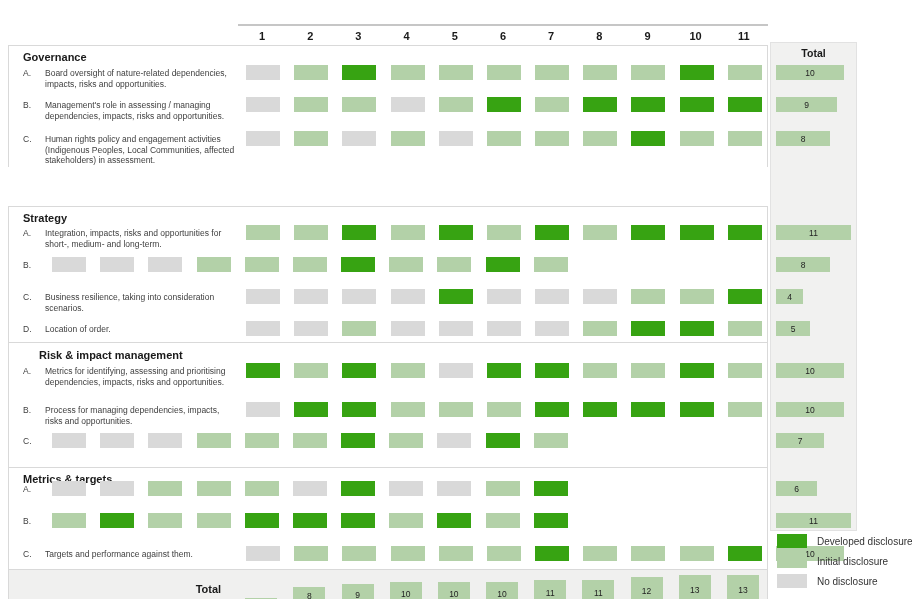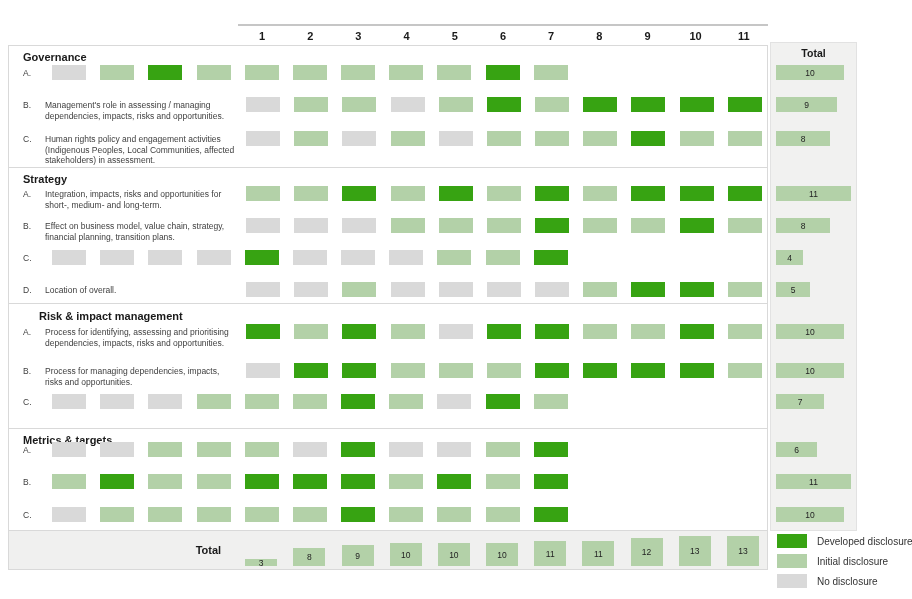--- a/index.html
+++ b/index.html
@@ -67,20 +67,21 @@
 
   <div class="total-panel">
     <div class="total-title">Total</div>
   </div>
 
   <div class="main-table" id="main-table">
       <div class="section" style="height: 122px;">
         <div class="section-title" style="top: 5px;">Governance</div>
         <div class="srow" style="top: 19px;">
           <div class="row-letter">A.</div>
+          <div class="row-label">Board oversight of nature-related dependencies, impacts, risks and opportunities.</div>
           <div class="cells">
             <div class="cell-slot">
               <div class="cell" style="background: rgb(217, 217, 217);"></div>
             </div>
             <div class="cell-slot">
               <div class="cell" style="background: rgb(179, 209, 168);"></div>
             </div>
             <div class="cell-slot">
               <div class="cell" style="background: rgb(55, 163, 18);"></div>
             </div>
@@ -185,21 +186,21 @@
             <div class="cell-slot">
               <div class="cell" style="background: rgb(179, 209, 168);"></div>
             </div>
             <div class="cell-slot">
               <div class="cell" style="background: rgb(179, 209, 168);"></div>
             </div>
           </div>
           <div class="row-total-bar" style="width: 54px; background: rgb(179, 209, 168);">8</div>
         </div>
       </div>
-      <div class="section" style="height: 136px;">
+      <div class="section" style="height: 136px; margin-top: 39px;">
         <div class="section-title" style="top: 5px;">Strategy</div>
         <div class="srow" style="top: 18px;">
           <div class="row-letter">A.</div>
           <div class="row-label">Integration, impacts, risks and opportunities for short-, medium- and long-term.</div>
           <div class="cells">
             <div class="cell-slot">
               <div class="cell" style="background: rgb(179, 209, 168);"></div>
             </div>
             <div class="cell-slot">
               <div class="cell" style="background: rgb(179, 209, 168);"></div>
@@ -229,21 +230,20 @@
               <div class="cell" style="background: rgb(55, 163, 18);"></div>
             </div>
             <div class="cell-slot">
               <div class="cell" style="background: rgb(55, 163, 18);"></div>
             </div>
           </div>
           <div class="row-total-bar" style="width: 75px; background: rgb(179, 209, 168);">11</div>
         </div>
         <div class="srow" style="top: 50px;">
           <div class="row-letter">B.</div>
-          <div class="row-label">Effect on business model, value chain, strategy, financial planning, transition plans.</div>
           <div class="cells">
             <div class="cell-slot">
               <div class="cell" style="background: rgb(217, 217, 217);"></div>
             </div>
             <div class="cell-slot">
               <div class="cell" style="background: rgb(217, 217, 217);"></div>
             </div>
             <div class="cell-slot">
               <div class="cell" style="background: rgb(217, 217, 217);"></div>
             </div>
@@ -269,20 +269,21 @@
               <div class="cell" style="background: rgb(55, 163, 18);"></div>
             </div>
             <div class="cell-slot">
               <div class="cell" style="background: rgb(179, 209, 168);"></div>
             </div>
           </div>
           <div class="row-total-bar" style="width: 54px; background: rgb(179, 209, 168);">8</div>
         </div>
         <div class="srow" style="top: 82px;">
           <div class="row-letter">C.</div>
+          <div class="row-label">Business resilience, taking into consideration scenarios.</div>
           <div class="cells">
             <div class="cell-slot">
               <div class="cell" style="background: rgb(217, 217, 217);"></div>
             </div>
             <div class="cell-slot">
               <div class="cell" style="background: rgb(217, 217, 217);"></div>
             </div>
             <div class="cell-slot">
               <div class="cell" style="background: rgb(217, 217, 217);"></div>
             </div>
@@ -308,21 +309,21 @@
               <div class="cell" style="background: rgb(179, 209, 168);"></div>
             </div>
             <div class="cell-slot">
               <div class="cell" style="background: rgb(55, 163, 18);"></div>
             </div>
           </div>
           <div class="row-total-bar" style="width: 27px; background: rgb(179, 209, 168);">4</div>
         </div>
         <div class="srow" style="top: 114px;">
           <div class="row-letter">D.</div>
-          <div class="row-label">Location of overall.</div>
+          <div class="row-label">Location of order.</div>
           <div class="cells">
             <div class="cell-slot">
               <div class="cell" style="background: rgb(217, 217, 217);"></div>
             </div>
             <div class="cell-slot">
               <div class="cell" style="background: rgb(217, 217, 217);"></div>
             </div>
             <div class="cell-slot">
               <div class="cell" style="background: rgb(179, 209, 168);"></div>
             </div>
@@ -351,21 +352,21 @@
               <div class="cell" style="background: rgb(179, 209, 168);"></div>
             </div>
           </div>
           <div class="row-total-bar" style="width: 34px; background: rgb(179, 209, 168);">5</div>
         </div>
       </div>
       <div class="section" style="height: 125px;">
         <div class="section-title" style="top: 6px; padding-left: 16px;">Risk &amp; impact management</div>
         <div class="srow" style="top: 20px;">
           <div class="row-letter">A.</div>
-          <div class="row-label">Process for identifying, assessing and prioritising dependencies, impacts, risks and opportunities.</div>
+          <div class="row-label">Metrics for identifying, assessing and prioritising dependencies, impacts, risks and opportunities.</div>
           <div class="cells">
             <div class="cell-slot">
               <div class="cell" style="background: rgb(55, 163, 18);"></div>
             </div>
             <div class="cell-slot">
               <div class="cell" style="background: rgb(179, 209, 168);"></div>
             </div>
             <div class="cell-slot">
               <div class="cell" style="background: rgb(55, 163, 18);"></div>
             </div>
@@ -551,20 +552,21 @@
               <div class="cell" style="background: rgb(179, 209, 168);"></div>
             </div>
             <div class="cell-slot">
               <div class="cell" style="background: rgb(55, 163, 18);"></div>
             </div>
           </div>
           <div class="row-total-bar" style="width: 75px; background: rgb(179, 209, 168);">11</div>
         </div>
         <div class="srow" style="top: 78px;">
           <div class="row-letter">C.</div>
+          <div class="row-label">Targets and performance against them.</div>
           <div class="cells">
             <div class="cell-slot">
               <div class="cell" style="background: rgb(217, 217, 217);"></div>
             </div>
             <div class="cell-slot">
               <div class="cell" style="background: rgb(179, 209, 168);"></div>
             </div>
             <div class="cell-slot">
               <div class="cell" style="background: rgb(179, 209, 168);"></div>
             </div>

